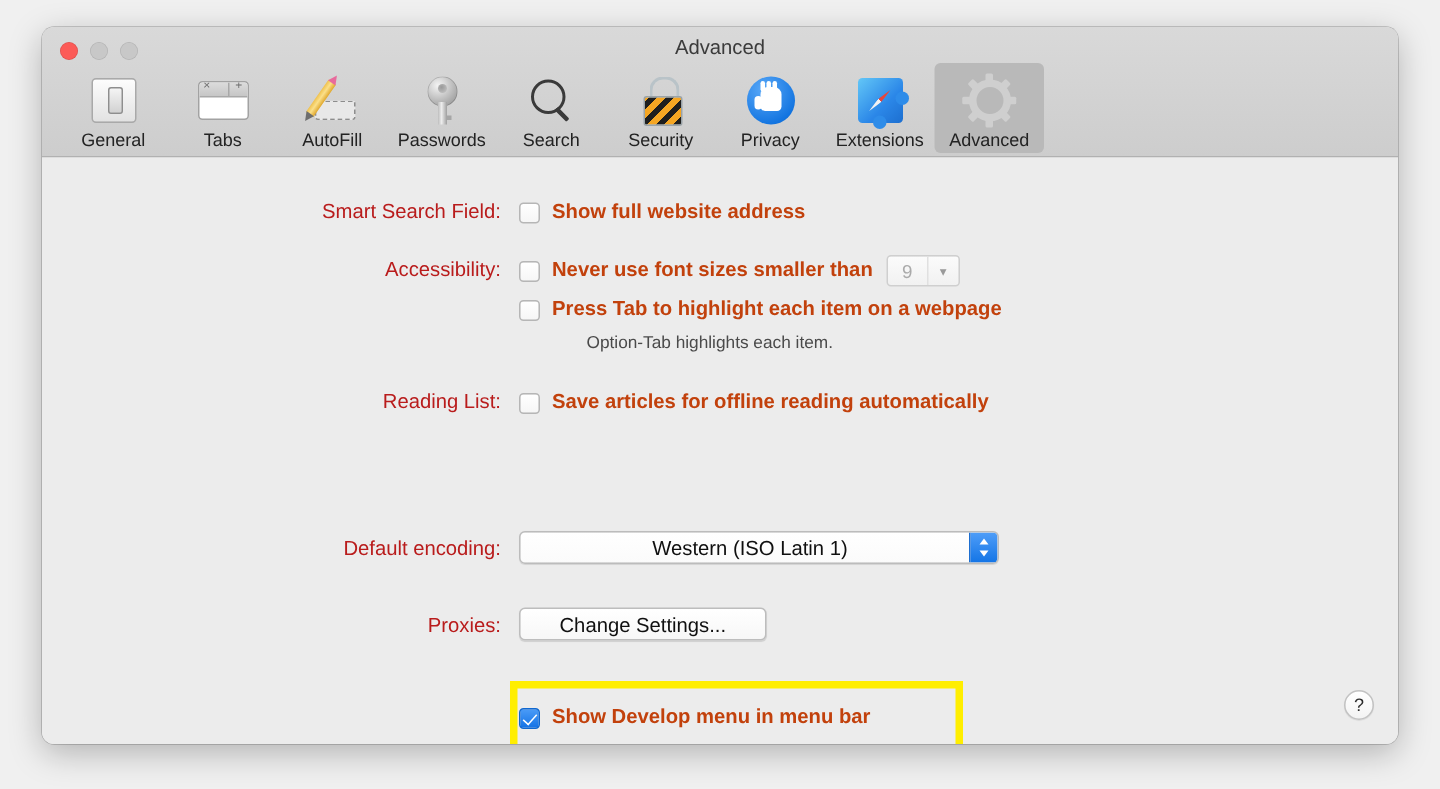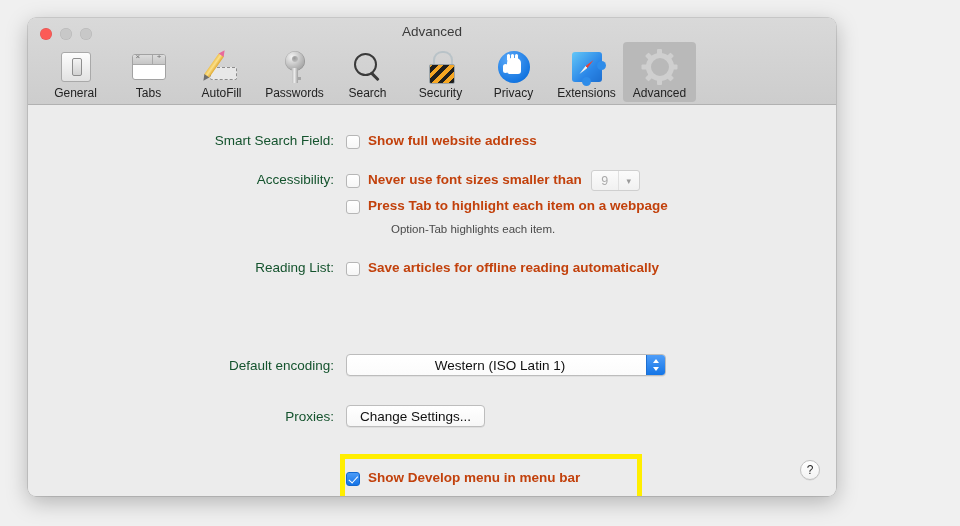--- a/index.html
+++ b/index.html
@@ -12,21 +12,21 @@
     background: #f0f0f0;
     font-family: "Liberation Sans", sans-serif;
     overflow: hidden;
   }
 
   
   #window {
     position: absolute;
     left: 28px;
     top: 18px;
-    width: 808px;
+    width: 904px;
     height: 478px;
     border-radius: 8px;
     background: #ececec;
     box-shadow: 0 6px 22px rgba(0,0,0,0.26), 0 0 0 0.5px rgba(0,0,0,0.22);
     overflow: hidden;
   }
 
   
   #titlebar {
     position: relative;
@@ -281,21 +281,21 @@
     background: #ececec;
   }
   .row {
     position: absolute;
     display: flex;
     align-items: flex-start;
   }
   .label {
     text-align: right;
     font-size: 13.5px;
-    color: #14532d;
+    color: #b91c1c;
     white-space: nowrap;
   }
   .ctrl-text {
     font-size: 13.5px;
     color: #c2410c;
     white-space: nowrap;
     font-weight: bold;
   }
   .hint {
     font-size: 11.5px;
@@ -391,21 +391,21 @@
   }
   .popup .parrow:before { top: 4px;  border-bottom: 4px solid #fff; }
   .popup .parrow:after  { bottom: 4px; border-top: 4px solid #fff; }
 
   
   .pushbtn {
     display: inline-flex;
     align-items: center;
     justify-content: center;
     height: 22px;
-    padding: 0 13px;
+    padding: 0 26px;
     border: 1px solid #bdbdbd;
     border-radius: 4px;
     background: linear-gradient(to bottom,#ffffff,#f7f7f7);
     box-shadow: 0 0.5px 0.6px rgba(0,0,0,0.12);
     font-size: 13.5px;
     color: #101010;
     white-space: nowrap;
     box-sizing: border-box;
   }
 

